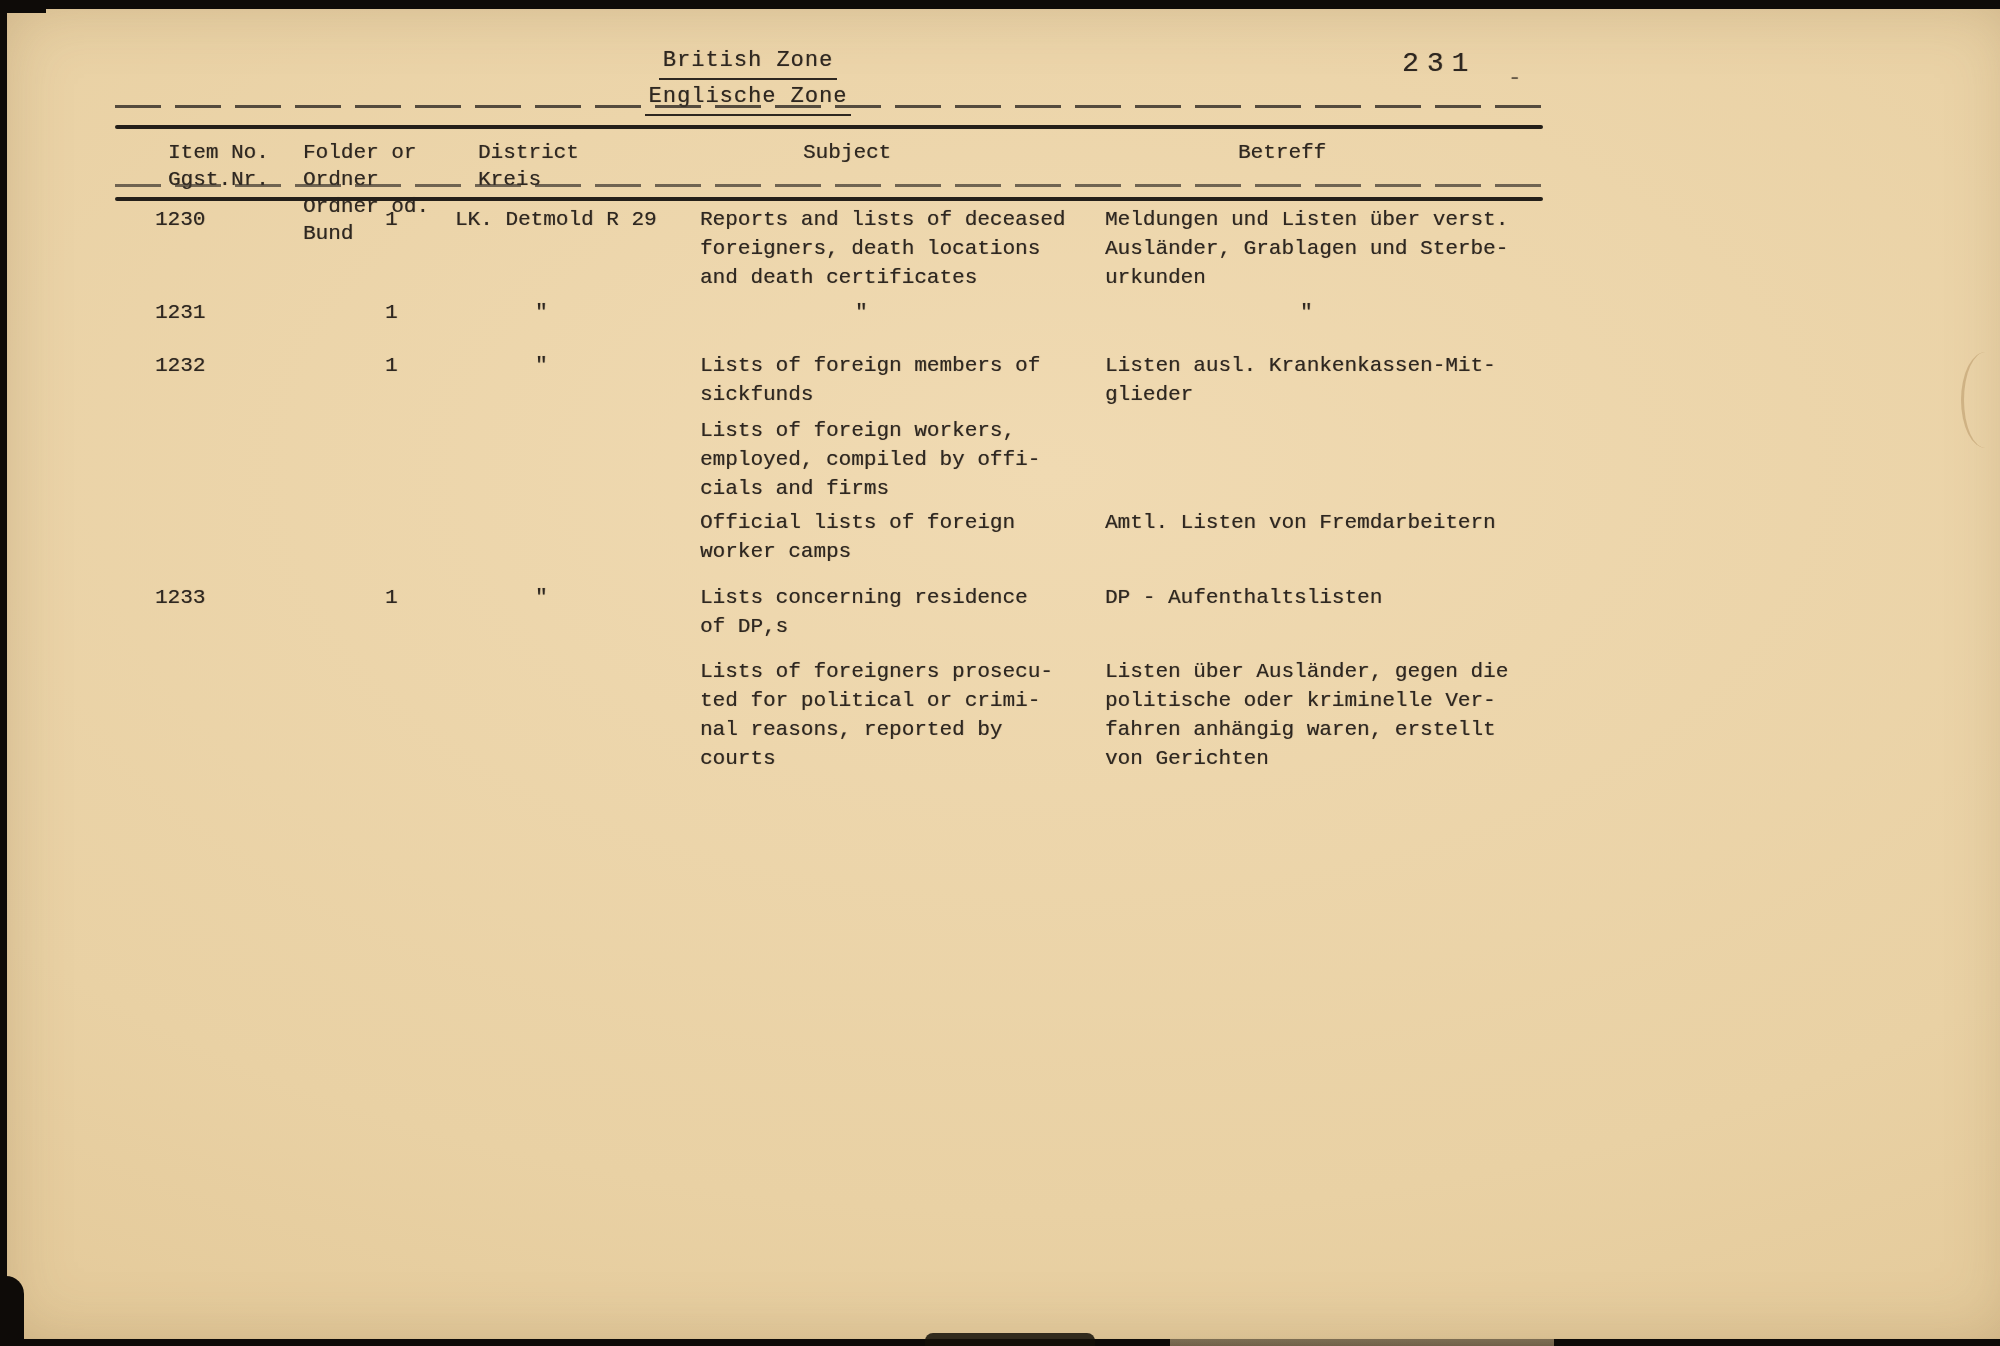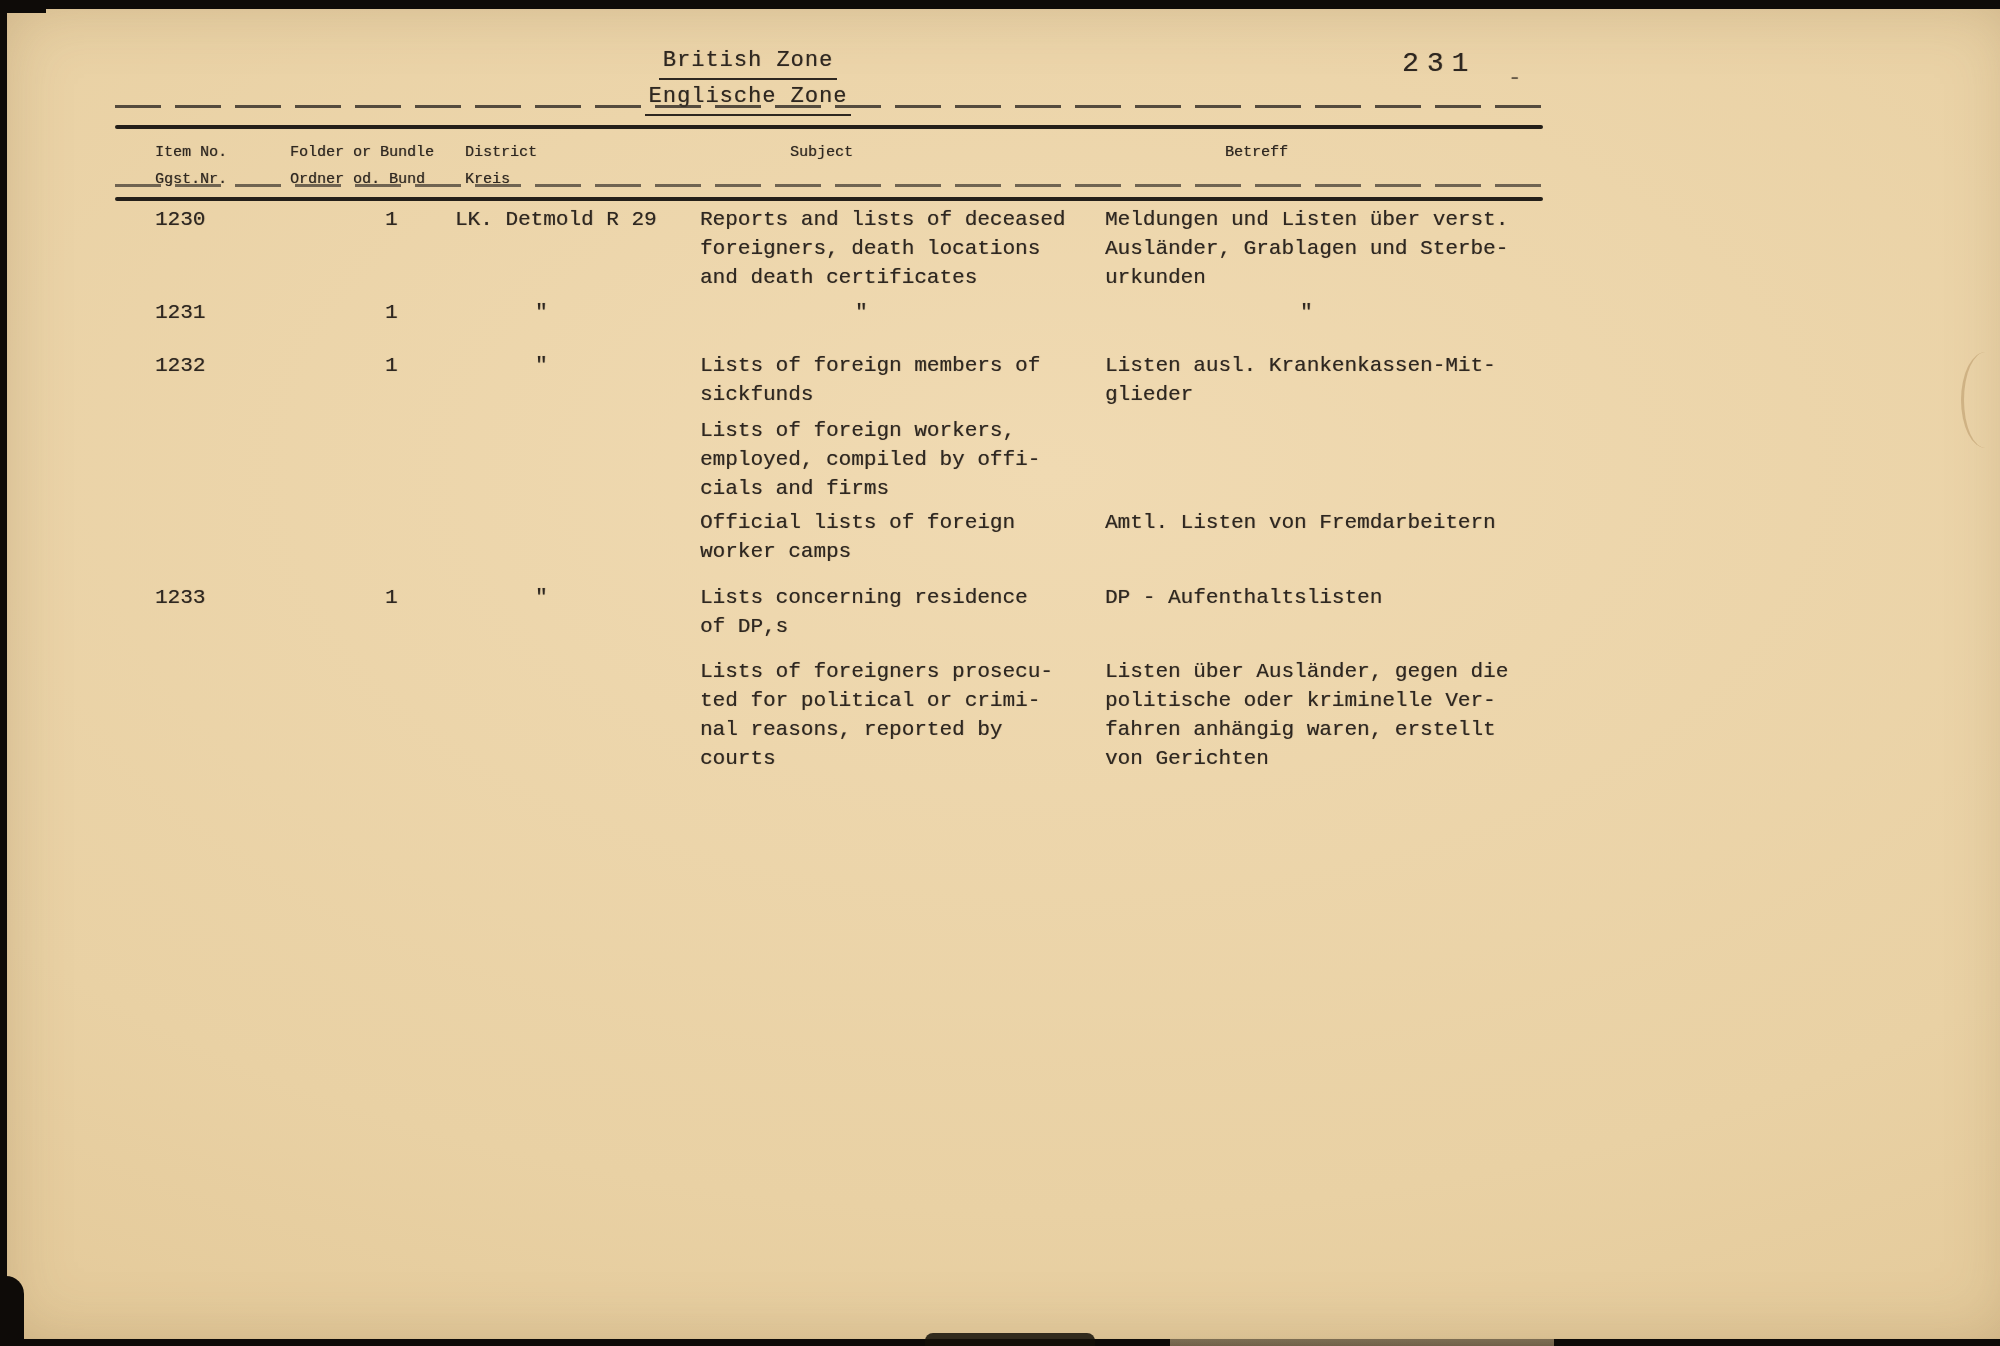--- a/index.html
+++ b/index.html
@@ -39,21 +39,21 @@
   .rule-dashed{position:absolute;left:115px;width:1428px;height:3px;
     background:repeating-linear-gradient(90deg,#3a332b 0 46px, rgba(58,51,43,0) 46px 60px);
     opacity:.85;}
   .rule-dashed.r1{top:105px;}
   .rule-dashed.r2{top:184px;opacity:.7;}
   .rule-thick{position:absolute;left:115px;width:1428px;height:4px;background:#241f19;border-radius:2px;}
   .rule-thick.r1{top:125px;}
   .rule-thick.r2{top:197px;}
 
   
-  .thead{position:absolute;top:139px;left:115px;width:1430px;font-size:15px;line-height:27px;}
+  .thead{position:absolute;top:139px;left:128px;width:1430px;font-size:21px;line-height:27px;}
   .tbody{position:absolute;top:205px;left:115px;width:1430px;font-size:21px;line-height:29px;}
   .trow{display:grid;grid-template-columns:160px 190px 235px 405px 440px;align-items:start;}
   .trow > div{white-space:pre-line;}
   .c-item{padding-left:40px;}
   .c-folder{padding-left:110px;}
   .c-district{padding-left:70px;}
   .c-district.place{padding-left:0;margin-left:-10px;white-space:nowrap;}
   .c-subject.ditto{padding-left:155px;}
   .c-betreff.ditto{padding-left:195px;}
   .h-item{padding-left:40px;}
@@ -88,21 +88,21 @@
   </div>
   <div class="page-number ink">231</div>
   <div class="page-number-tick ink">-</div>
 
   <div class="rule-dashed r1"></div>
   <div class="rule-thick r1"></div>
 
   <div class="thead ink">
     <div class="trow">
       <div class="h-item"><span>Item No.</span><span style="display:block">Ggst.Nr.</span></div>
-      <div class="h-folder"><span>Folder or Bundle</span><span style="display:block">Ordner od. Bund</span></div>
+      <div class="h-folder"><span>Folder or Ordner</span><span style="display:block">Ordner od. Bund</span></div>
       <div class="h-district"><span>District</span><span style="display:block">Kreis</span></div>
       <div class="h-subject"><span>Subject</span></div>
       <div class="h-betreff"><span>Betreff</span></div>
     </div>
   </div>
 
   <div class="rule-dashed r2"></div>
   <div class="rule-thick r2"></div>
 
   <div class="tbody ink">

